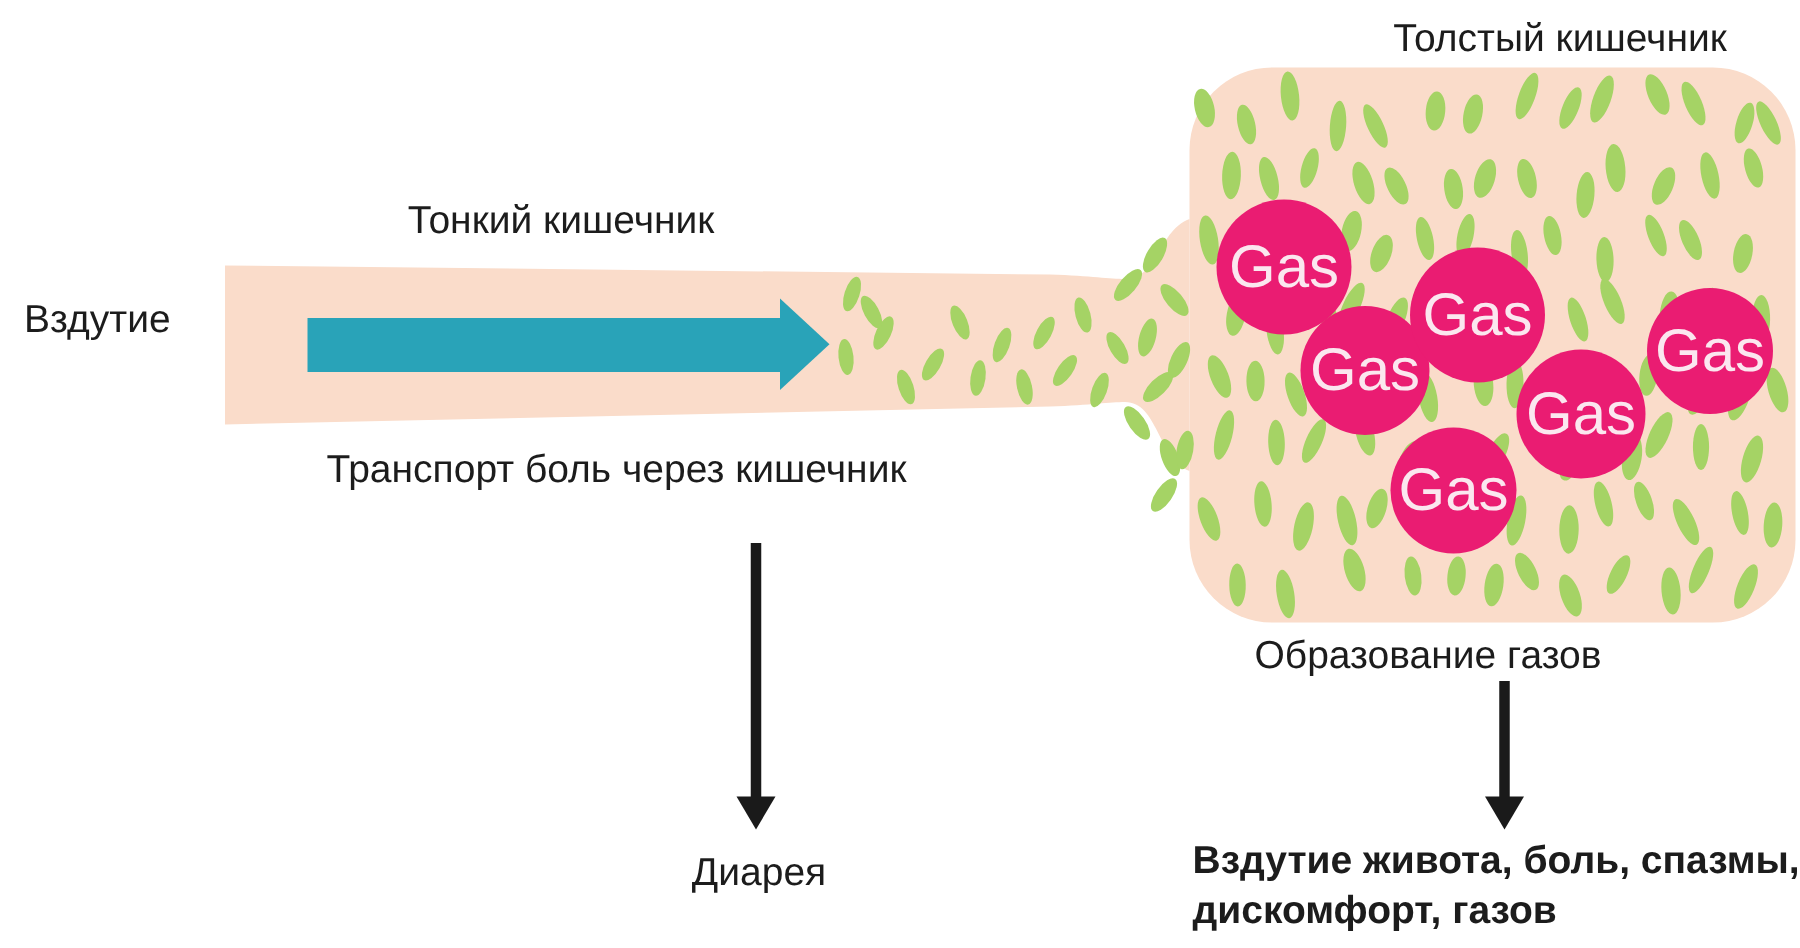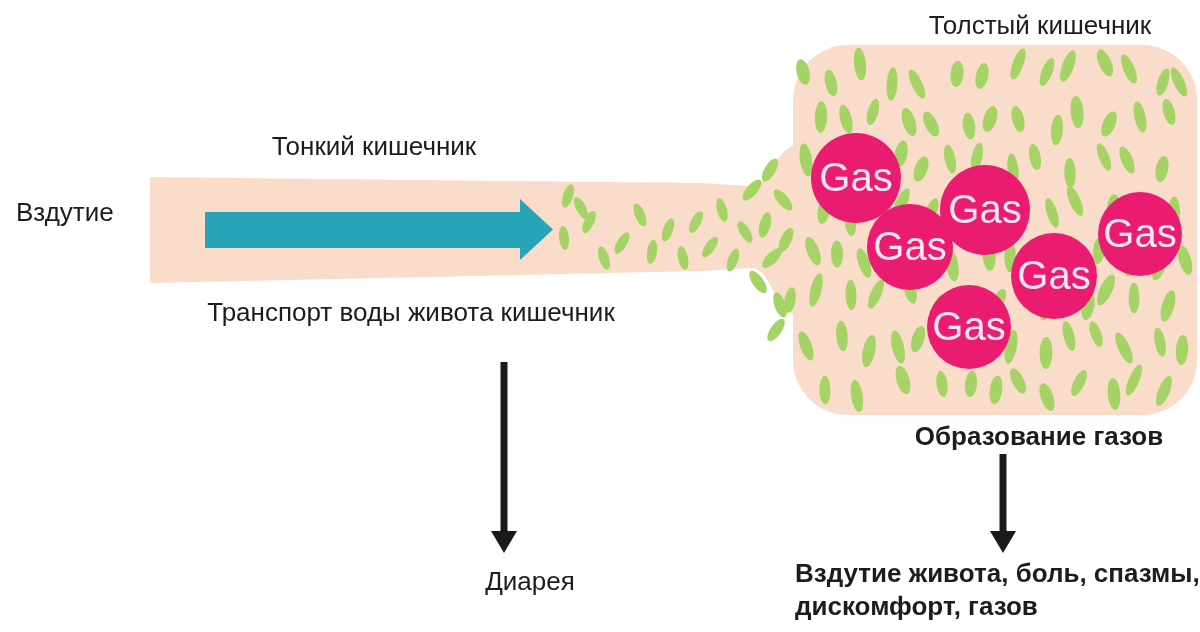--- a/index.html
+++ b/index.html
@@ -213,24 +213,24 @@
   </svg>
 
   <div class="lbl centered" style="left:1040px;top:8px;">Толстый кишечник</div>
 
   <div class="lbl centered" style="left:337px;top:129px;margin-left:37px;">Тонкий кишечник</div>
 
   <div class="lbl" style="left:16px;top:194px;line-height:36px;">
     <div>Вздутие</div>
   </div>
 
-  <div class="lbl centered" style="left:411px;top:295px;">Транспорт воды живота кишечник</div>
-
-  <div class="lbl centered" style="left:506px;top:564px;margin-left:24px;">Диарея</div>
-
-  <div class="lbl centered" style="left:1039px;top:419px;font-weight:bold;">Образование газов</div>
+  <div class="lbl centered" style="left:411px;top:295px;">Транспорт боль через кишечник</div>
+
+  <div class="lbl centered" style="left:506px;top:564px;">Диарея</div>
+
+  <div class="lbl centered" style="left:952px;top:419px;">Образование газов</div>
 
   <div class="lbl" style="left:795px;top:557px;line-height:33px;font-weight:bold;">
     <div>Вздутие живота, боль, спазмы,</div>
     <div>дискомфорт, газов</div>
   </div>
 
 </div>
 
 </body></html>

